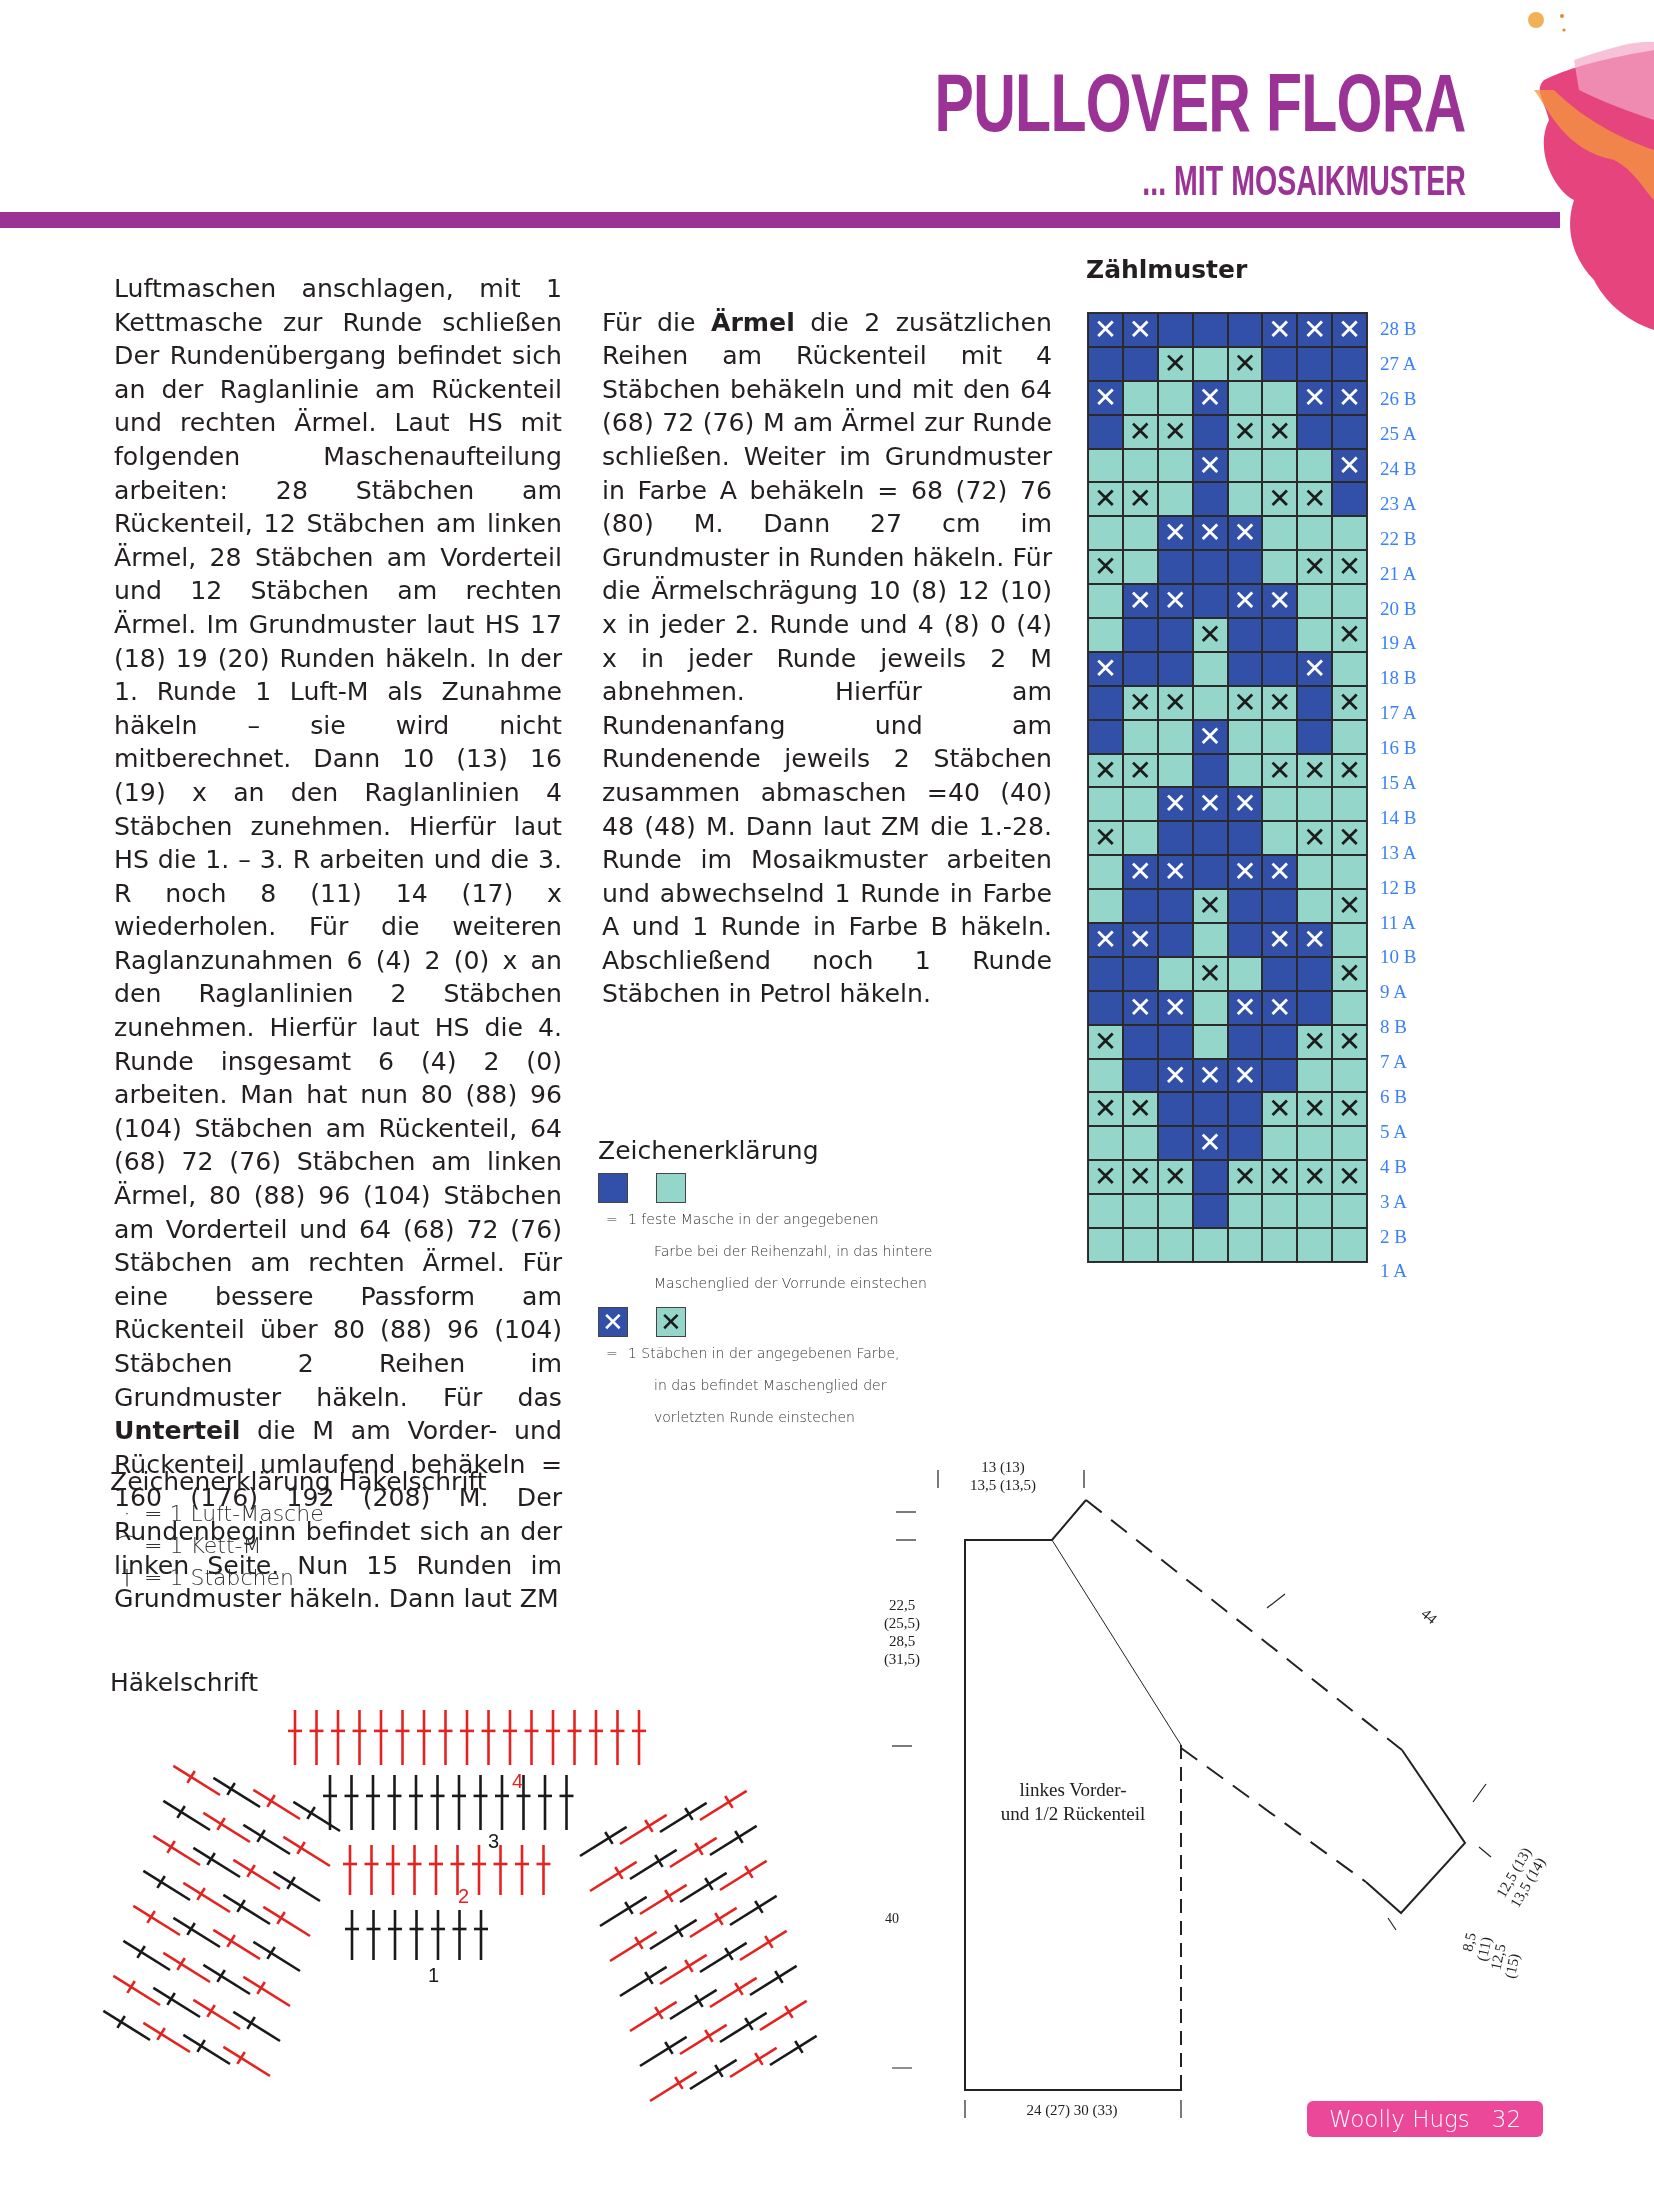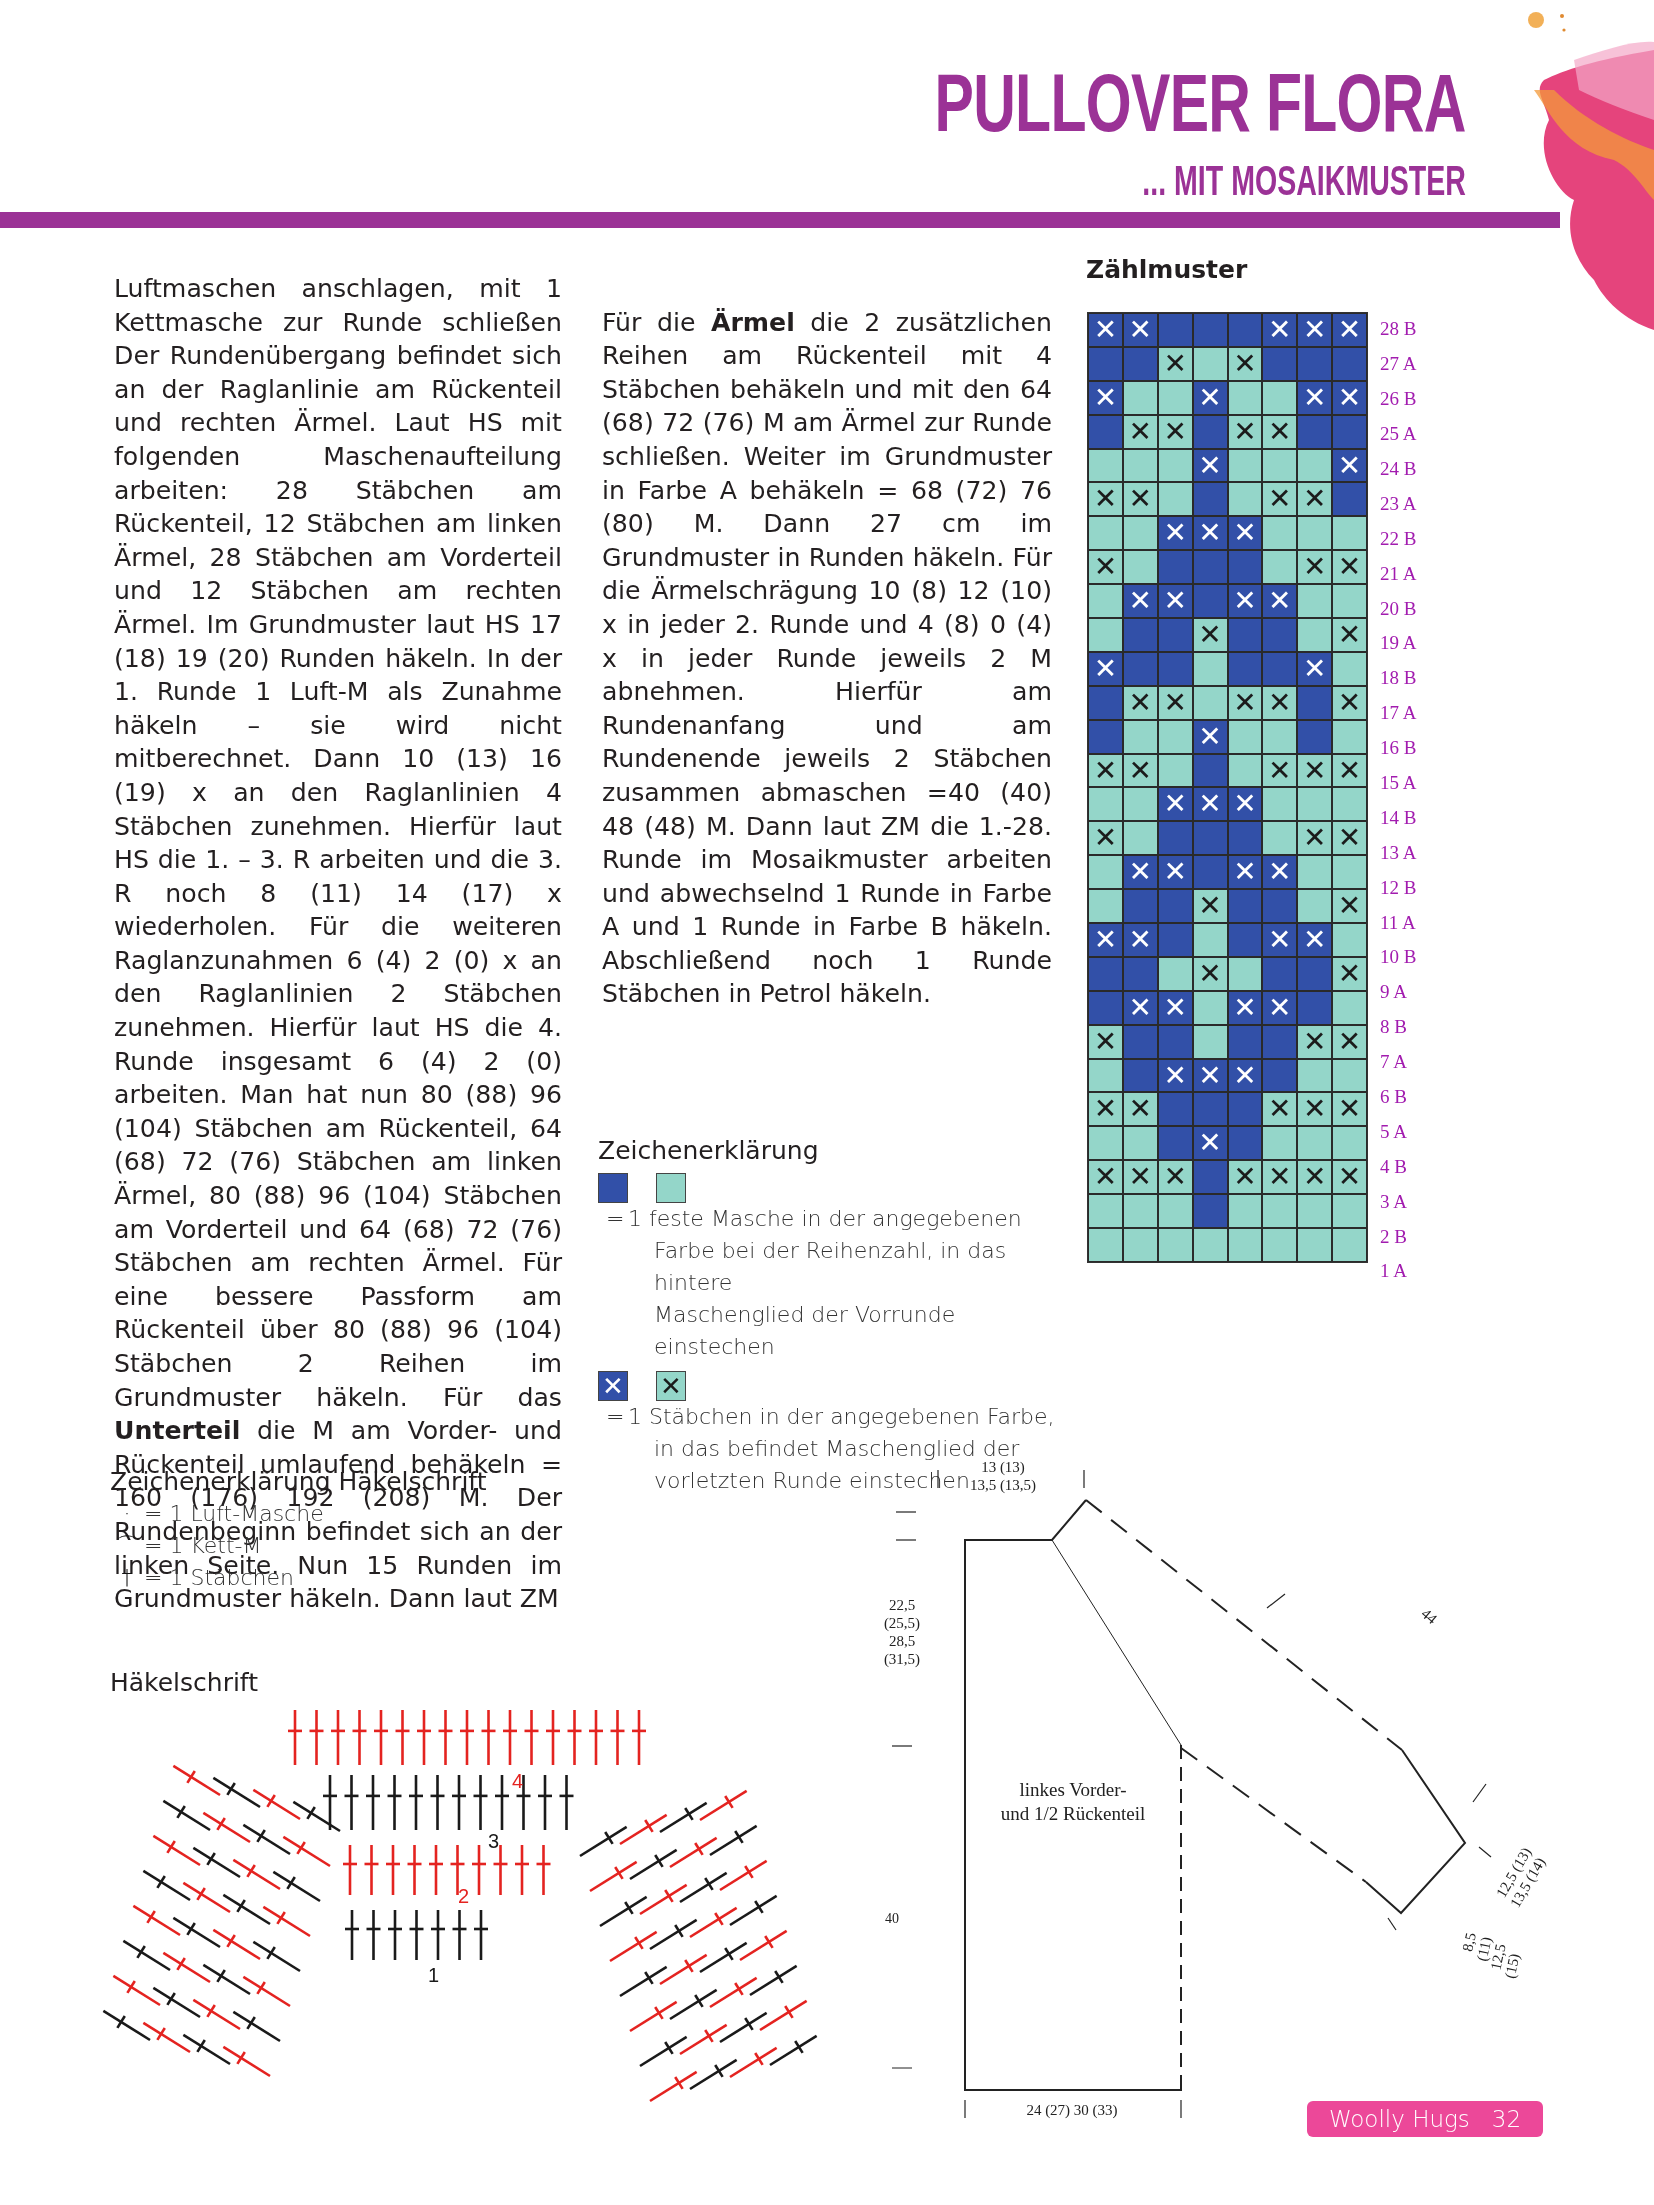--- a/index.html
+++ b/index.html
@@ -17,32 +17,32 @@
   .col-left { left: 110px; top: 268px; width: 456px; }
   .col-mid { left: 598px; top: 268px; width: 458px; }
   .col-mid .gap { height: 33.6px; }
 
   .section-title { font-weight: normal; font-size: 25px; margin: 0; }
   .legend { position: absolute; left: 598px; top: 1136px; width: 480px; }
   .legend .swatch-row { display: flex; gap: 28px; margin-top: 8px; }
   .swatch { width: 30px; height: 30px; border: 1px solid #444; box-sizing: border-box; display: flex; align-items: center; justify-content: center; font-size: 26px; line-height: 1; }
   .swatch.dark { background: #3250a8; color: #ffffff; }
   .swatch.light { background: #94d6c9; color: #1a1a1a; }
-  .legend .desc { font-size: 22px; line-height: 32px; color: #333; padding-left: 34px; font-weight: 300; }
+  .legend .desc { font-size: 14px; line-height: 32px; color: #333; padding-left: 34px; font-weight: 300; }
   .legend .desc .eq { display: inline-block; width: 22px; margin-left: -26px; }
   .legend .desc .indent { padding-left: 22px; display: block; }
 
   
   .chart-title { position: absolute; left: 1086px; top: 255px; font-size: 25px; font-weight: bold; }
   .grid { position: absolute; left: 1087px; top: 312px; width: 279px; border: 1px solid #333; display: grid; grid-template-columns: repeat(8, 1fr); }
   .cell { height: 33.9px; border: 1px solid #2a2a2a; box-sizing: border-box; display: flex; align-items: center; justify-content: center; font-size: 28px; font-weight: bold; line-height: 1; }
   .cell.D { background: #3250a8; color: #ffffff; }
   .cell.L { background: #94d6c9; color: #1b1b1b; }
   .row-labels { position: absolute; left: 1380px; top: 312px; width: 60px; }
-  .row-label { height: 34.9px; display: flex; align-items: center; font-family: "Liberation Serif", serif; font-size: 19px; color: #a21caf; }
+  .row-label { height: 34.9px; display: flex; align-items: center; font-family: "Liberation Serif", serif; font-size: 19px; color: #3b82f6; }
 
   
   .hk-legend { position: absolute; left: 110px; top: 1467px; }
   .hk-legend .section-title { margin-bottom: 2px; }
   .hk-row { display: flex; align-items: center; font-size: 22px; line-height: 32px; color: #333; font-weight: 300; }
   .hk-sym { width: 34px; text-align: center; font-size: 22px; color: #111; }
   .hk-title { position: absolute; left: 110px; top: 1668px; }
 
   .crochet { position: absolute; left: 80px; top: 1700px; width: 800px; height: 420px; }
   .schematic { position: absolute; left: 860px; top: 1450px; width: 720px; height: 700px; }

